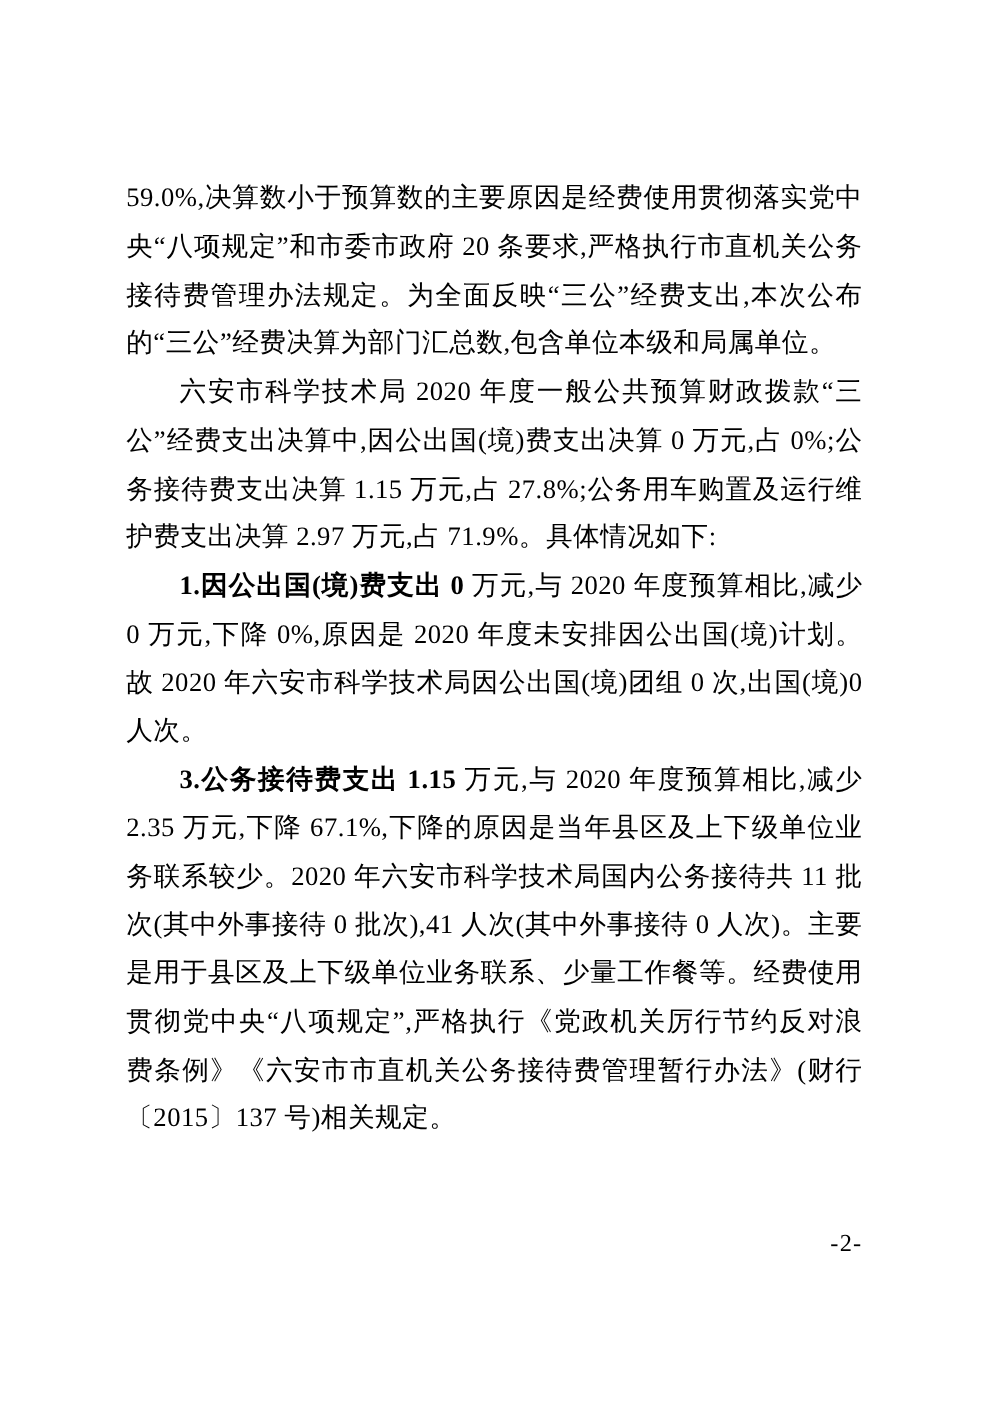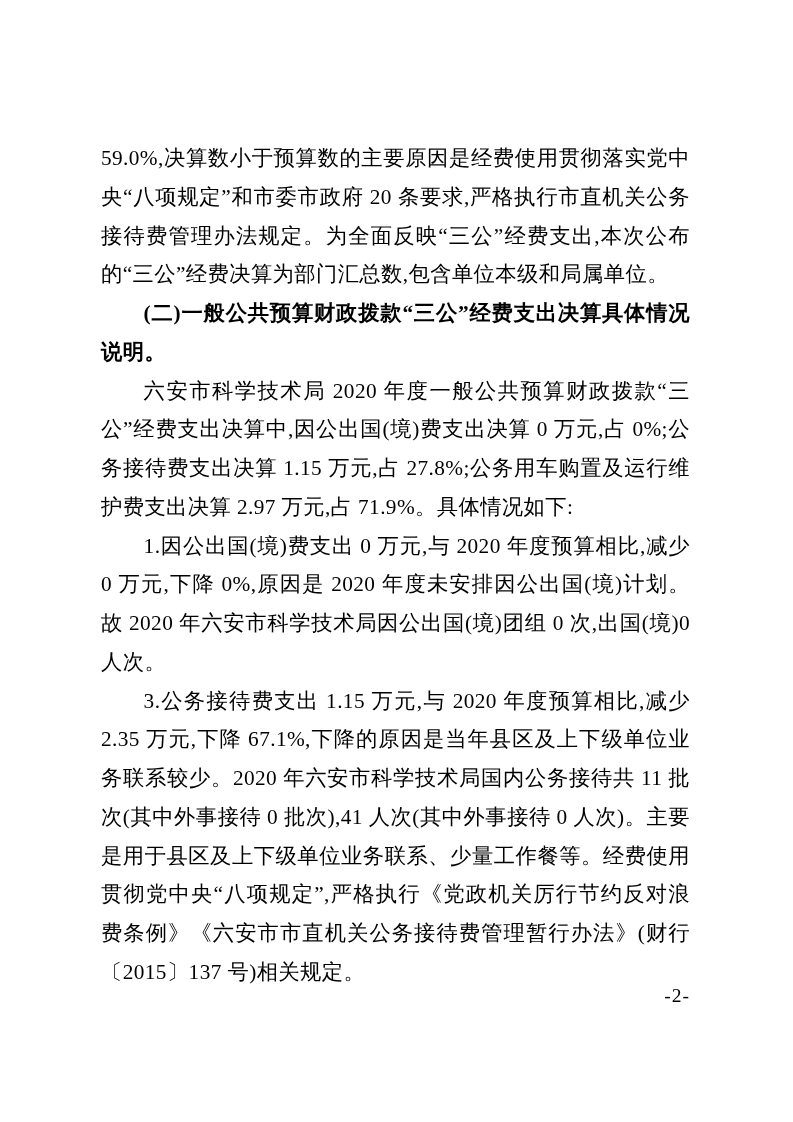--- a/index.html
+++ b/index.html
@@ -31,40 +31,39 @@
     padding: 0;
     text-indent: 2em;
   }
   .para.no-indent {
     text-indent: 0;
   }
   .para.bold {
     font-weight: bold;
   }
   .lead-bold {
-    font-weight: normal;
+    font-weight: bold;
   }
   .footer {
     position: absolute;
     top: 985px;
     right: 103px;
     font-size: 19.5px;
     letter-spacing: 1px;
     color: #000000;
   }
 </style>
 </head>
 <body>
 
 <div class="page">
   <div class="content">
 
     <p class="para no-indent">59.0%,决算数小于预算数的主要原因是经费使用贯彻落实党中央“八项规定”和市委市政府 20 条要求,严格执行市直机关公务接待费管理办法规定。为全面反映“三公”经费支出,本次公布的“三公”经费决算为部门汇总数,包含单位本级和局属单位。</p>
 
-    <p class="para bold">(二)一般公共预算财政拨款“三公”经费支出决算具体情况说明。</p>
 
     <p class="para">六安市科学技术局 2020 年度一般公共预算财政拨款“三公”经费支出决算中,因公出国(境)费支出决算 0 万元,占 0%;公务接待费支出决算 1.15 万元,占 27.8%;公务用车购置及运行维护费支出决算 2.97 万元,占 71.9%。具体情况如下:</p>
 
     <p class="para"><span class="lead-bold">1.因公出国(境)费支出 0</span><span> 万元,与 2020 年度预算相比,减少 0 万元,下降 0%,原因是 2020 年度未安排因公出国(境)计划。故 2020 年六安市科学技术局因公出国(境)团组 0 次,出国(境)0 人次。</span></p>
 
     <p class="para"><span class="lead-bold">3.公务接待费支出 1.15</span><span> 万元,与 2020 年度预算相比,减少 2.35 万元,下降 67.1%,下降的原因是当年县区及上下级单位业务联系较少。2020 年六安市科学技术局国内公务接待共 11 批次(其中外事接待 0 批次),41 人次(其中外事接待 0 人次)。主要是用于县区及上下级单位业务联系、少量工作餐等。经费使用贯彻党中央“八项规定”,严格执行《党政机关厉行节约反对浪费条例》《六安市市直机关公务接待费管理暂行办法》(财行〔2015〕137 号)相关规定。</span></p>
 
   </div>
 
   <div class="footer">-2-</div>

